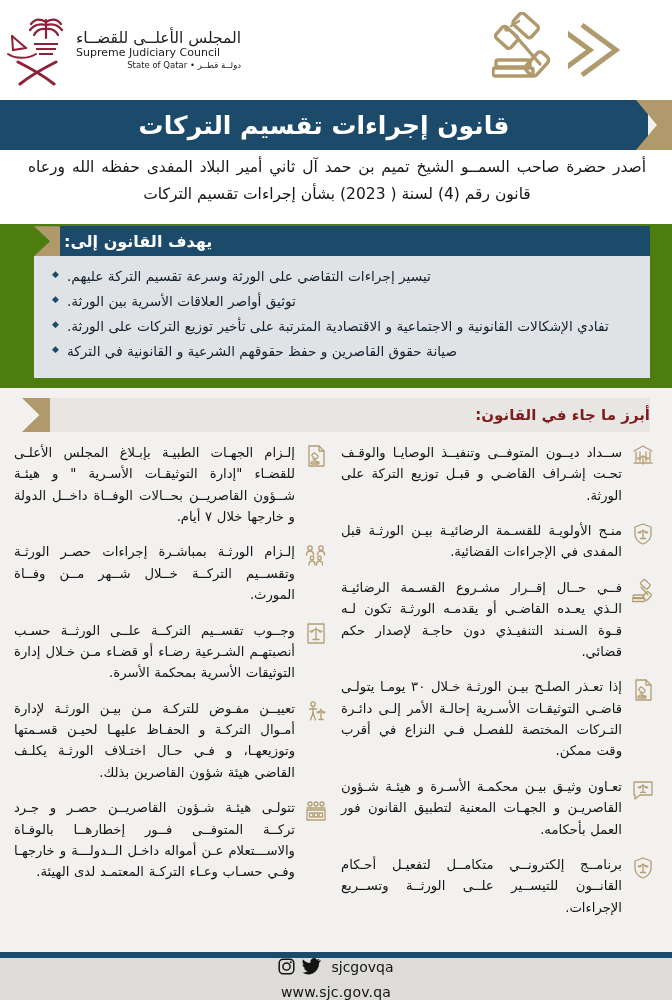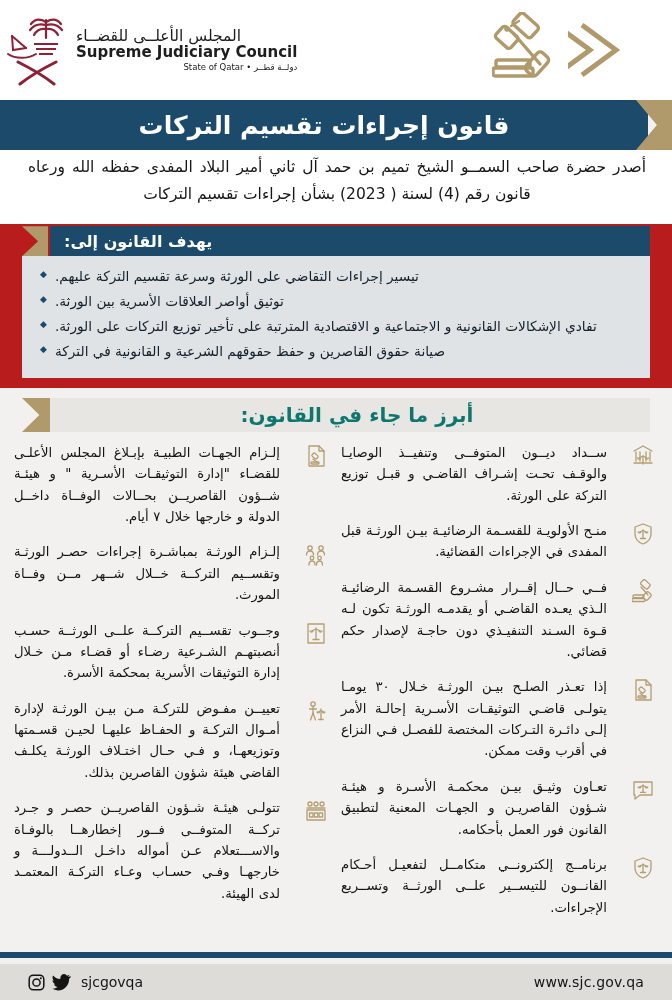--- a/index.html
+++ b/index.html
@@ -53,27 +53,26 @@
     direction: rtl;
     line-height: 1.05;
   }
   .logo-ar {
     font-size: 15.5px;
     color: #1d1d1d;
     letter-spacing: 0.5px;
     white-space: nowrap;
   }
   .logo-en {
-    font-size: 15px;
+    font-size: 11px;
     color: #1d1d1d;
     direction: ltr;
     text-align: left;
     white-space: nowrap;
     margin-top: 1px;
-    font-weight: bold;
   }
   .logo-sub {
     font-size: 8.5px;
     color: #1d1d1d;
     direction: ltr;
     text-align: right;
     white-space: nowrap;
     margin-top: 2px;
   }
 
@@ -122,22 +121,22 @@
     font-size: 15.5px;
     line-height: 1.75;
     color: #171717;
     text-align: justify;
     text-align-last: center;
   }
 
   
   .objectives-wrap {
     position: relative;
-    background: #b91c1c;
-    padding: 2px 22px 10px 22px;
+    background: #4d7c0f;
+    padding: 2px 22px 10px 34px;
   }
   .obj-head-row { position: relative; height: 30px; }
   .obj-head {
     position: absolute;
     top: 0; right: 0;
     width: 600px;
     height: 30px;
     background: #1b4a6b;
     display: flex;
     align-items: center;
@@ -198,25 +197,25 @@
     position: absolute;
     top: 0; right: 0;
     width: 600px;
     height: 34px;
     background: #e7e6e3;
     display: flex;
     align-items: center;
     padding-left: 14px;
   }
   .hl-head h2 {
-    font-size: 20px;
+    font-size: 15px;
     font-weight: bold;
-    color: #0f766e;
+    color: #7f1d1d;
     width: 100%;
-    text-align: center;
+    text-align: right;
   }
   .hl-arrow {
     position: absolute;
     top: 0; left: 0;
     width: 28px; height: 34px;
     background: #b09a6b;
     clip-path: polygon(0 0, 100% 0, 100% 100%, 0 100%, 62% 50%);
   }
 
   
@@ -225,21 +224,21 @@
     flex-direction: row;
     gap: 14px;
     padding: 6px 18px 0 14px;
   }
   .col { flex: 1 1 50%; }
 
   .item {
     display: flex;
     flex-direction: row;
     align-items: flex-start;
-    gap: 25px;
+    gap: 10px;
     margin-bottom: 14px;
   }
   .item .item-icon {
     flex: 0 0 22px;
     width: 22px;
     height: 24px;
     margin-top: 2px;
     opacity: .95;
   }
   .item .item-text {
@@ -255,23 +254,24 @@
   
   .footer-rule {
     position: absolute;
     bottom: 42px; left: 0;
     width: 672px; height: 6px;
     background: #1b4a6b;
   }
   .footer {
     position: absolute;
     bottom: 0; left: 0;
-    width: 672px; height: 36px;
+    width: 672px; height: 42px;
     background: #dedcd8;
     display: flex;
+    flex-direction: column;
     align-items: center;
     justify-content: space-between;
     padding: 0 28px;
     direction: ltr;
   }
   .social {
     display: flex;
     align-items: center;
     gap: 7px;
   }

